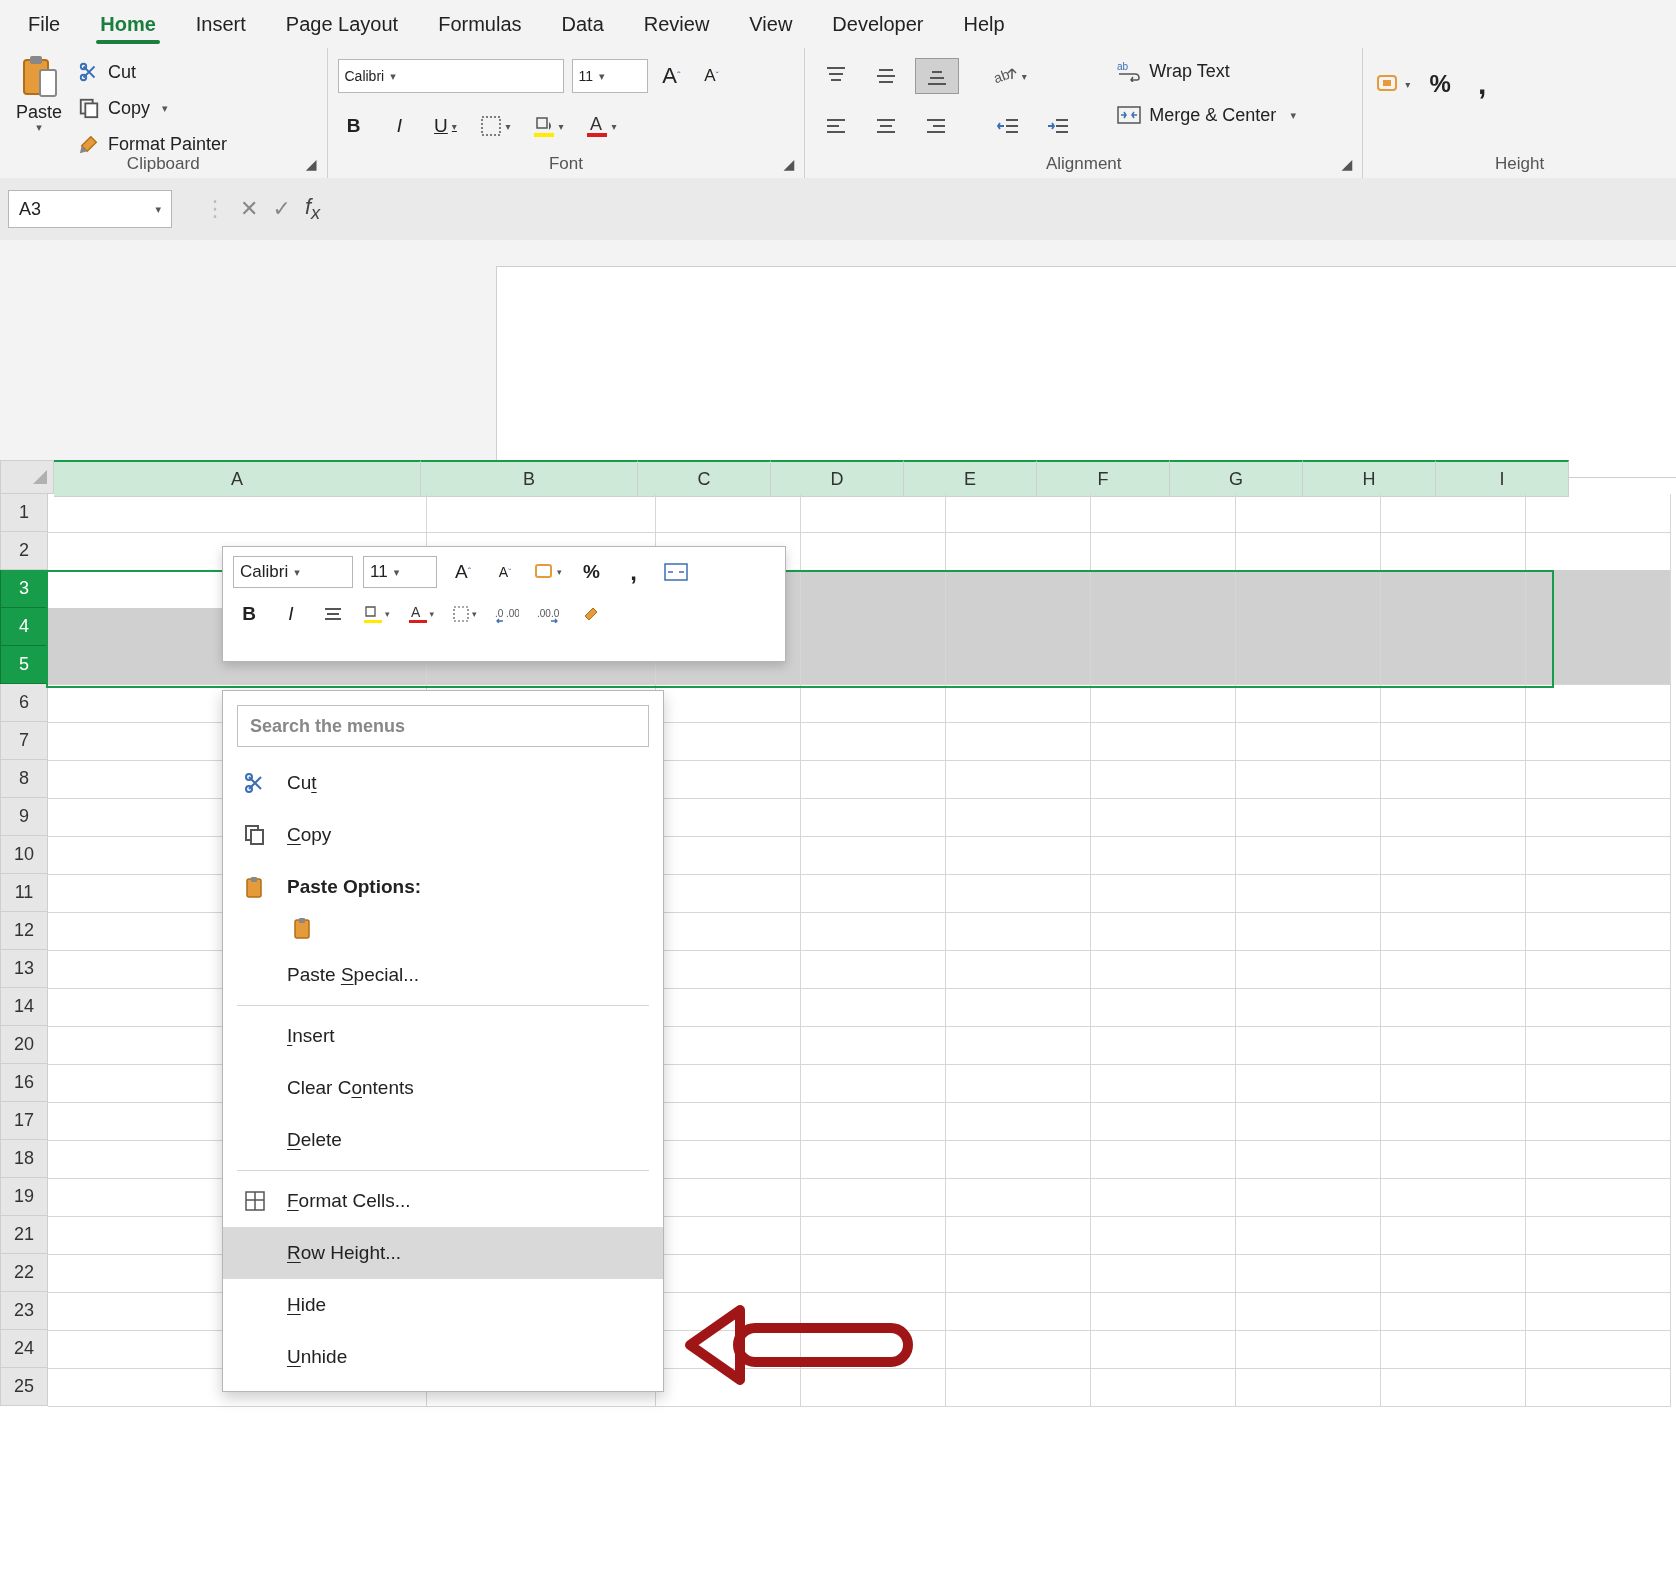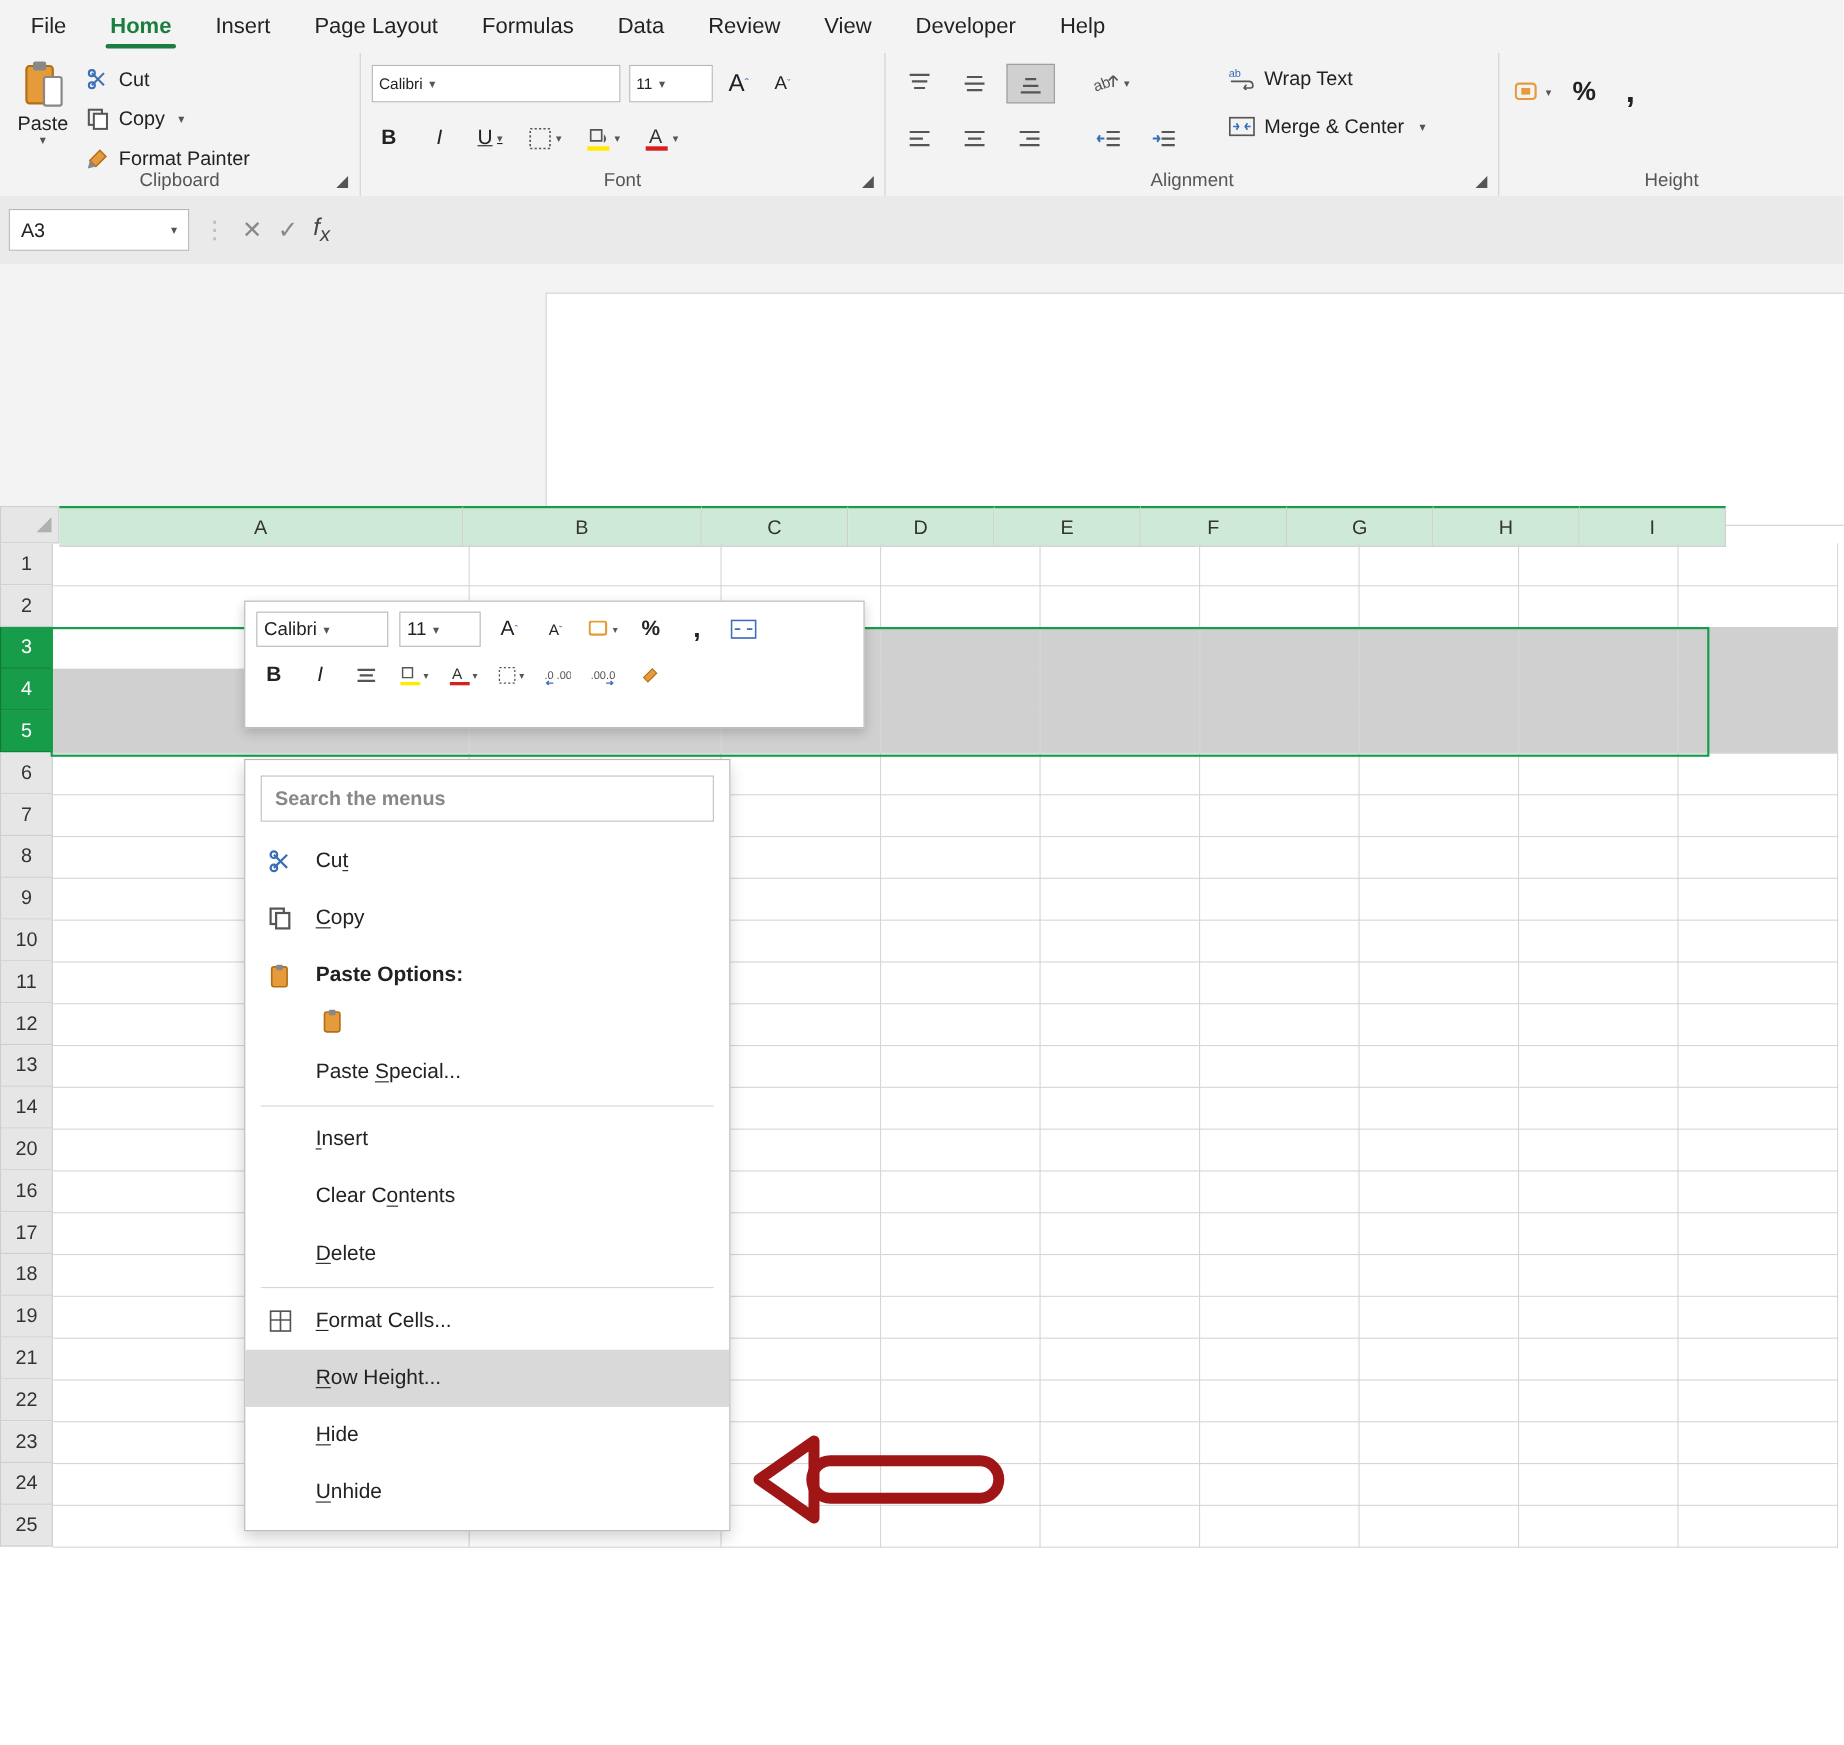--- a/index.html
+++ b/index.html
@@ -25,21 +25,21 @@
   .font-row2{display:flex;align-items:center;gap:14px;height:40px;margin-top:8px;}
   .btn{display:inline-flex;align-items:center;justify-content:center;height:30px;min-width:24px;padding:0 4px;font-size:19px;}
   .btn svg{display:block;}
   .align-row{display:flex;align-items:center;gap:8px;height:44px;}
   .align-row .btn{width:34px;height:34px;}
   .align-row .btn.sel{background:#d0d0d0;border:1px solid #9a9a9a;}
   .wrap-btn{display:flex;align-items:center;gap:8px;height:34px;padding:0 8px;}
   .wrap-btn span{font-size:18px;}
   .num-row{display:flex;align-items:center;gap:10px;height:44px;margin-top:8px;}
   
-  .fx-row{height:50px;display:flex;align-items:center;background:#eaeaea;padding:6px 8px;gap:12px;}
+  .fx-row{height:50px;display:flex;align-items:center;background:#eaeaea;padding:6px 8px;gap:32px;}
   .namebox{width:142px;height:36px;border:1px solid #b7b7b7;background:#fff;display:flex;align-items:center;padding:0 10px;font-size:18px;}
   .namebox .caret{margin-left:auto;font-size:11px;color:#555;}
   .fx-btns{display:flex;align-items:center;gap:14px;color:#888;font-size:22px;}
   .fx-btns .fx{font-style:italic;color:#444;}
   .big-formula{position:absolute;left:496px;top:266px;width:1180px;height:210px;background:#fff;border:1px solid #cfcfcf;}
   .spacer-gray{height:220px;}
   
   .grid{position:relative;}
   .headers{display:flex;height:34px;}
   .corner{width:46px;border:1px solid #cfcfcf;background:#e6e6e6;display:flex;align-items:center;justify-content:flex-end;padding-right:6px;}

